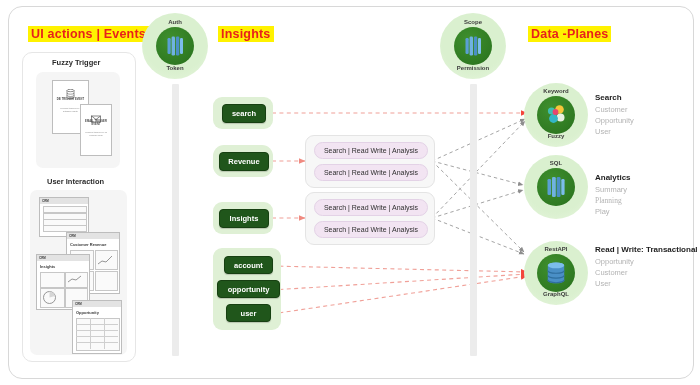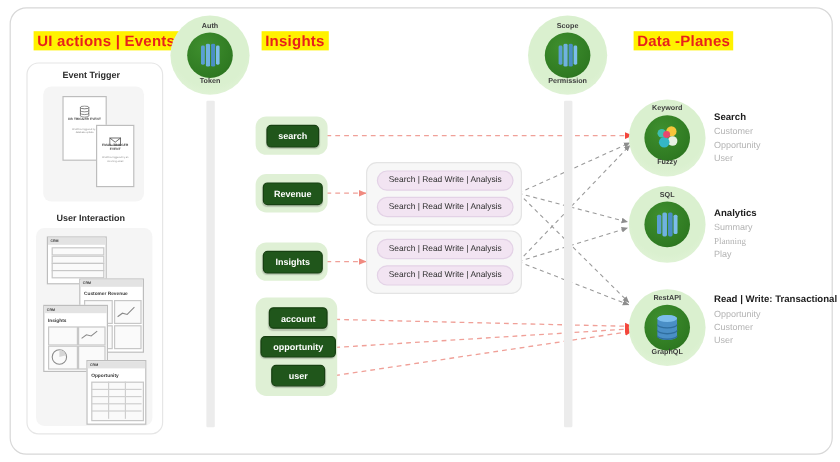--- a/index.html
+++ b/index.html
@@ -101,21 +101,21 @@
     <path d="M272,290 L527,274" stroke="#f0a098" stroke-width="1.1" stroke-dasharray="4,3.4" fill="none" marker-end="url(#ar-red)"></path>
     <path d="M272,314 L527,276" stroke="#f0a098" stroke-width="1.1" stroke-dasharray="4,3.4" fill="none" marker-end="url(#ar-red)"></path>
   </svg>
 
   <div class="sec-head" style="left:28px;top:26px;">UI actions | Events</div>
   <div class="sec-head" style="left:218px;top:26px;">Insights</div>
   <div class="sec-head" style="left:528px;top:26px;">Data -Planes</div>
 
   <div class="left-panel"></div>
 
-  <div class="sub-head" style="left:52px;top:58px;">Event Trigger</div>
+  <div class="sub-head" style="left:52px;top:58px;">Fuzzy Trigger</div>
 
   <div class="card-box" style="left:36px;top:72px;width:84px;height:96px;"></div>
 
   <div class="mini" style="left:52px;top:80px;width:35px;height:52px;">
     <div style="position:absolute;left:13px;top:4px;width:9px;height:10px;">
       <svg viewBox="0 0 18 20" width="9" height="10">
         <ellipse cx="9" cy="3" rx="7" ry="2.4" fill="none" stroke="#555" stroke-width="1.3"></ellipse>
         <path d="M2,3 L2,17 A7,2.4 0 0 0 16,17 L16,3" fill="none" stroke="#555" stroke-width="1.3"></path>
         <path d="M2,8 A7,2.4 0 0 0 16,8" fill="none" stroke="#555" stroke-width="1.1"></path>
         <path d="M2,12.6 A7,2.4 0 0 0 16,12.6" fill="none" stroke="#555" stroke-width="1.1"></path>
@@ -217,21 +217,21 @@
         <rect x="14" y="2" width="3" height="16" rx="1.2" fill="#7cbdeb"></rect>
       </svg>
     </div>
     <div class="node-cap" style="top:52px;">Permission</div>
   </div>
 
   <div class="gw-group" style="left:213px;top:97px;width:60px;height:32px;">
     <div class="gw-btn" style="left:9px;top:7px;width:42px;height:17px;">search</div>
   </div>
 
-  <div class="gw-group" style="left:213px;top:145px;width:60px;height:32px;">
+  <div class="gw-group" style="left:213px;top:145px;width:60px;height:32px;border-radius:11px;">
     <div class="gw-btn" style="left:6px;top:7px;width:48px;height:17px;">Revenue</div>
   </div>
 
   <div class="gw-group" style="left:213px;top:202px;width:60px;height:32px;">
     <div class="gw-btn" style="left:6px;top:7px;width:48px;height:17px;">Insights</div>
   </div>
 
   <div class="gw-group" style="left:213px;top:248px;width:68px;height:82px;">
     <div class="gw-btn" style="left:11px;top:8px;width:47px;height:16px;">account</div>
     <div class="gw-btn" style="left:4px;top:32px;width:61px;height:16px;">opportunity</div>

